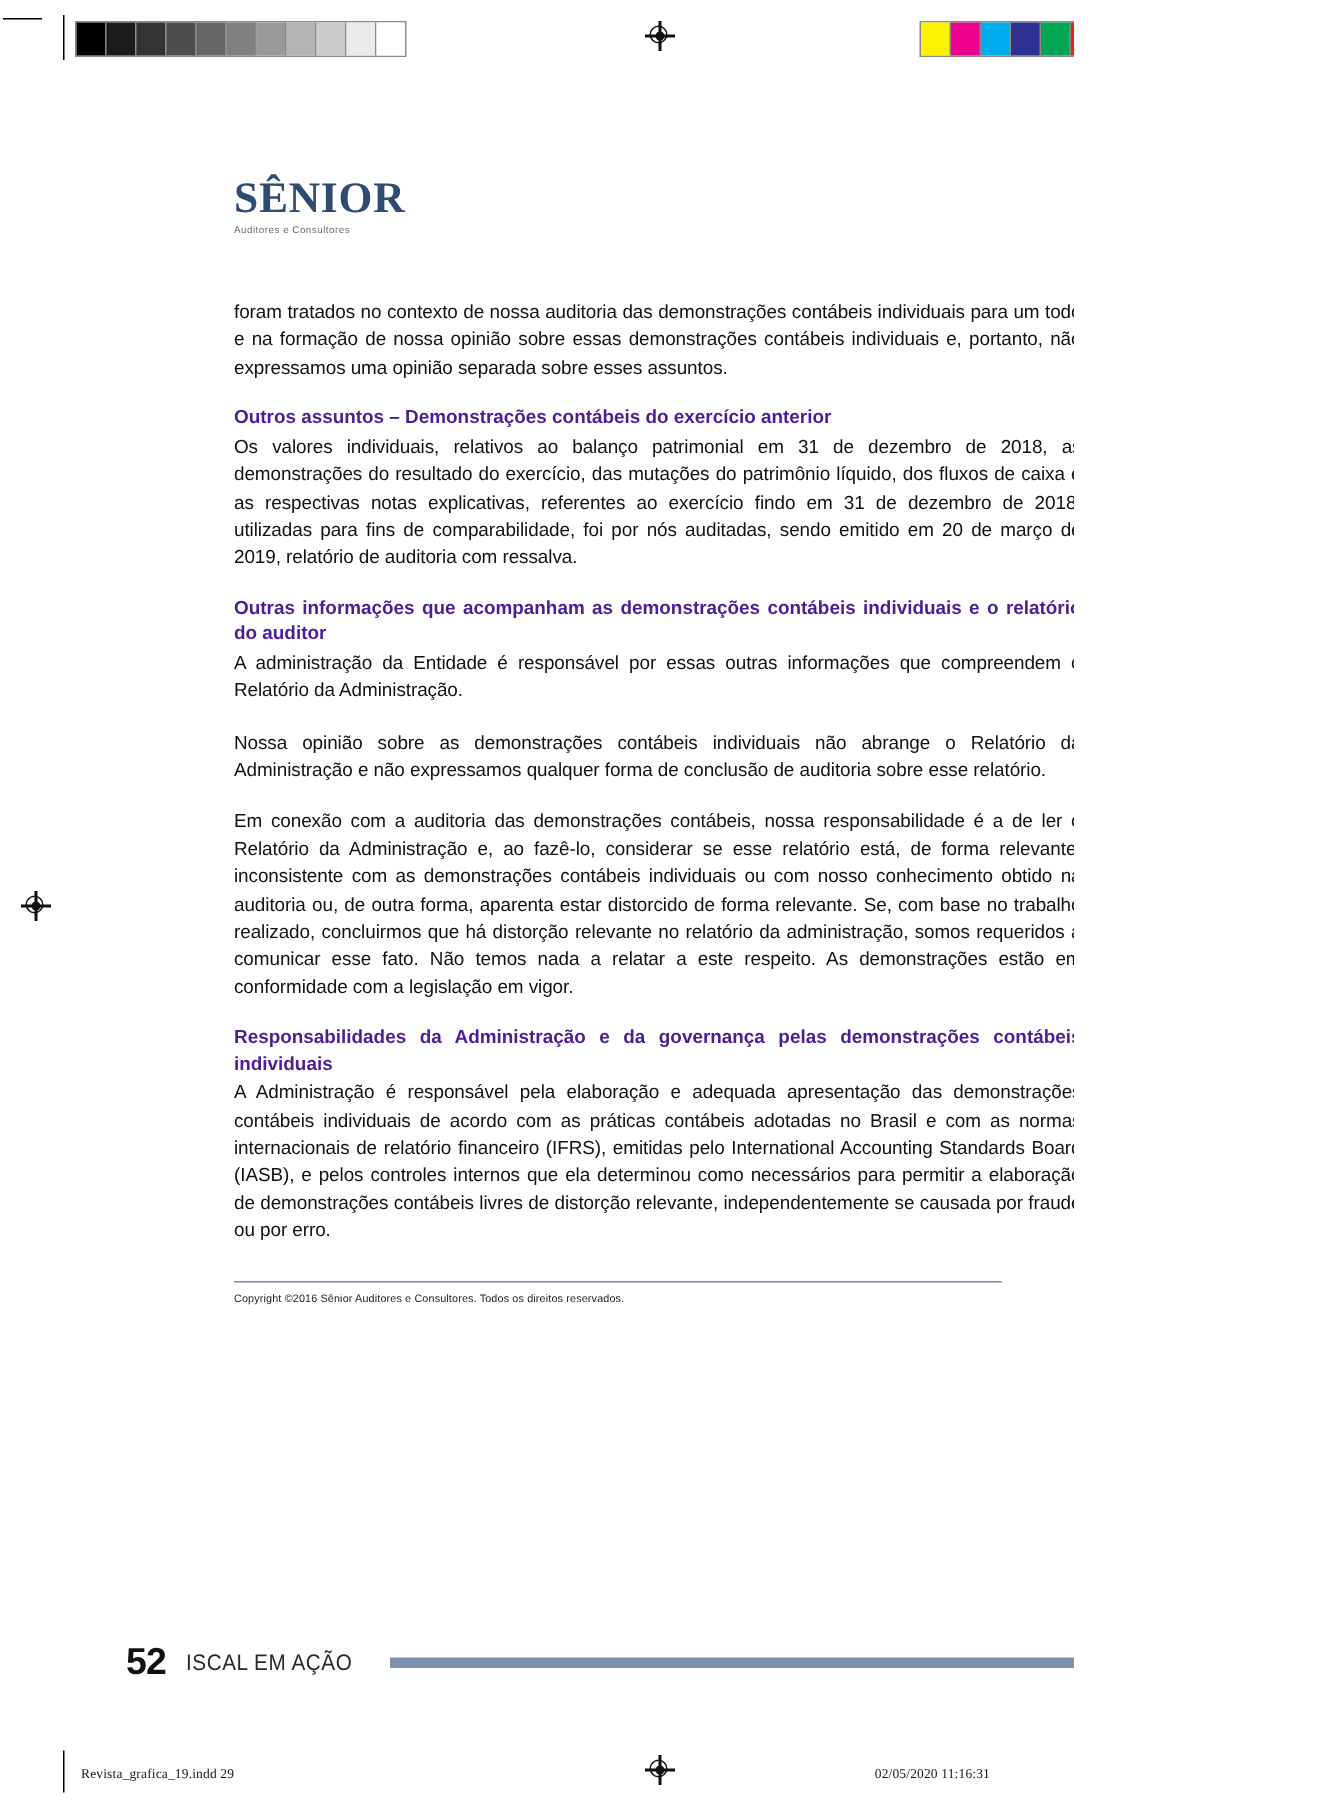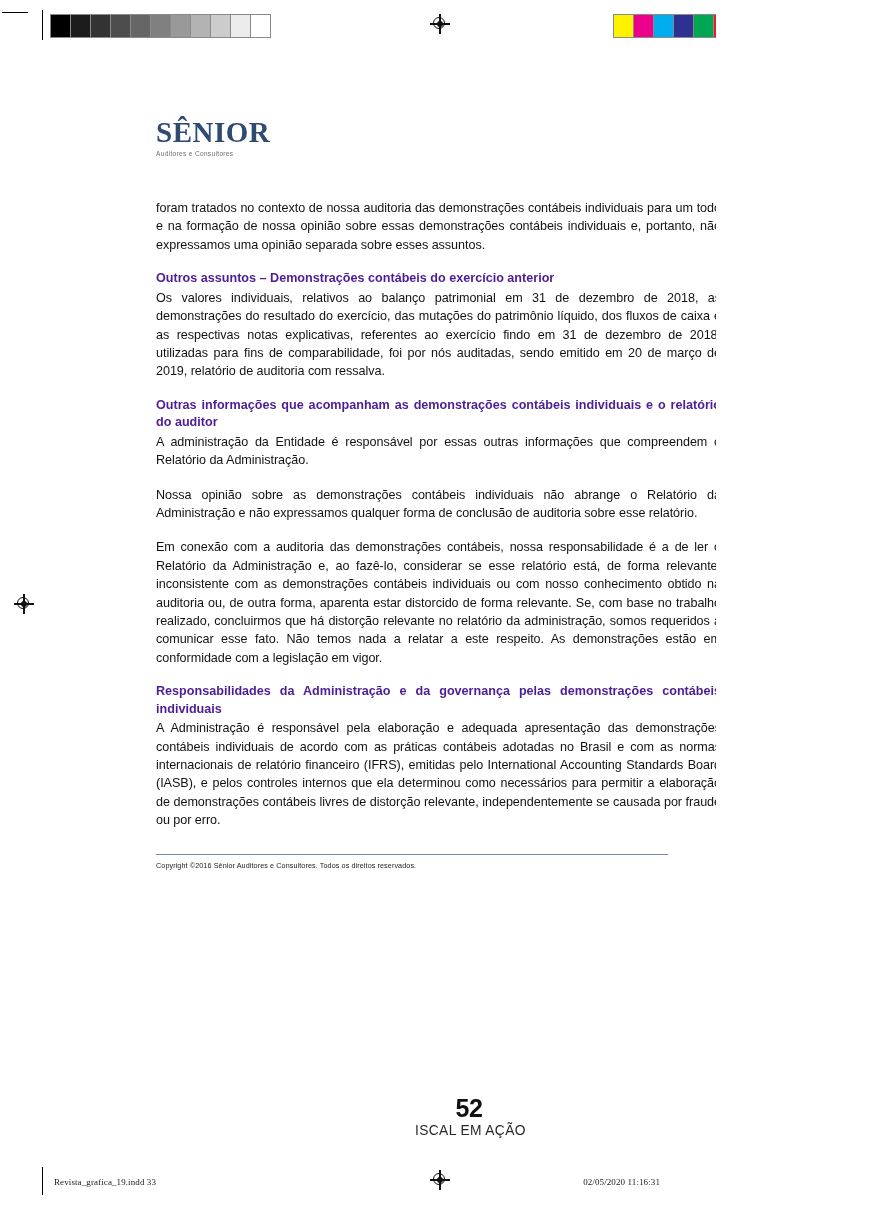--- a/index.html
+++ b/index.html
@@ -217,21 +217,20 @@
   }
 
   
   .folio {
     position: absolute;
     left: 84px;
     top: 1096px;
     display: flex;
     align-items: center;
     width: 770px;
-    flex-direction: column;
   }
   .folio-num {
     font-size: 25px;
     font-weight: 700;
     color: #111;
     line-height: 1;
     letter-spacing: -0.5px;
   }
   .folio-title {
     margin-left: 13px;
@@ -352,16 +351,16 @@
   <div class="tick-right-bot"></div>
   <div class="crop-br-h"></div>
 
   <div class="reg reg-bottom">
     <div class="hbar"></div>
       <div class="vbar"></div>
     <div class="ring"></div>
       <div class="dot"></div>
   </div>
 
-  <div class="slug slug-left">Revista_grafica_19.indd   33</div>
+  <div class="slug slug-left">Revista_grafica_19.indd   29</div>
   <div class="slug slug-right">02/05/2020   11:16:31</div>
 
 </div>
 
 </body></html>

